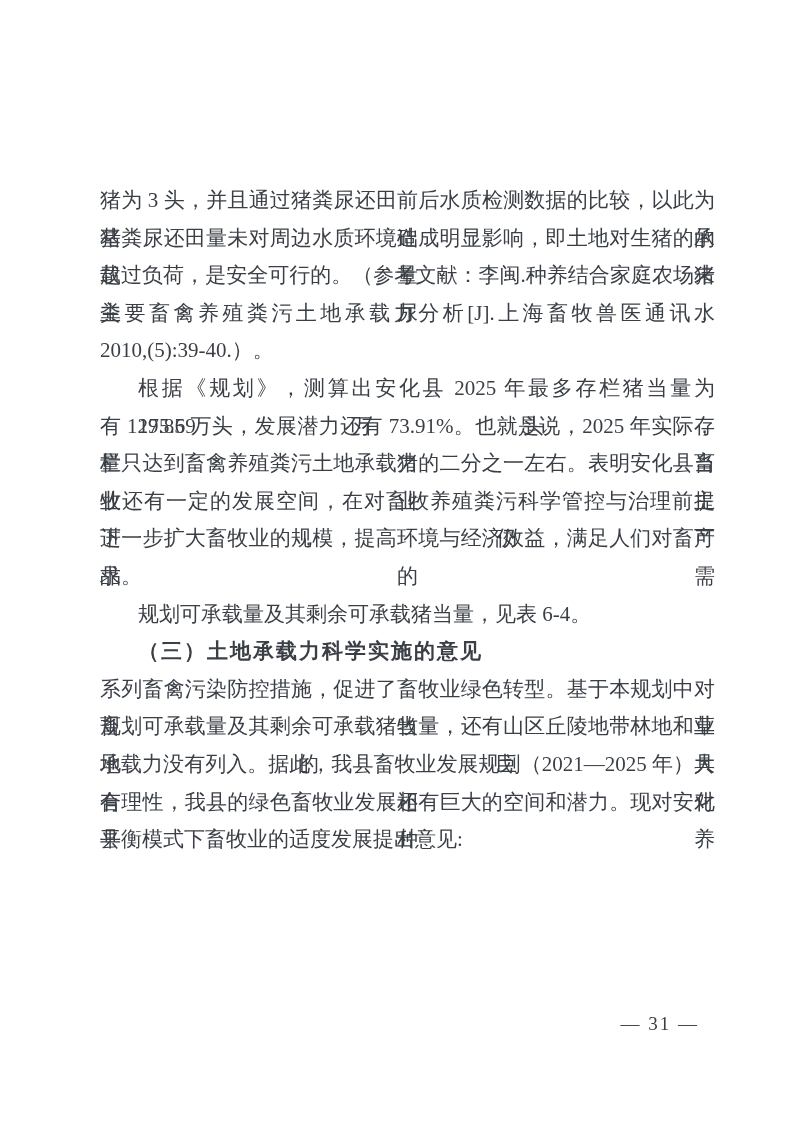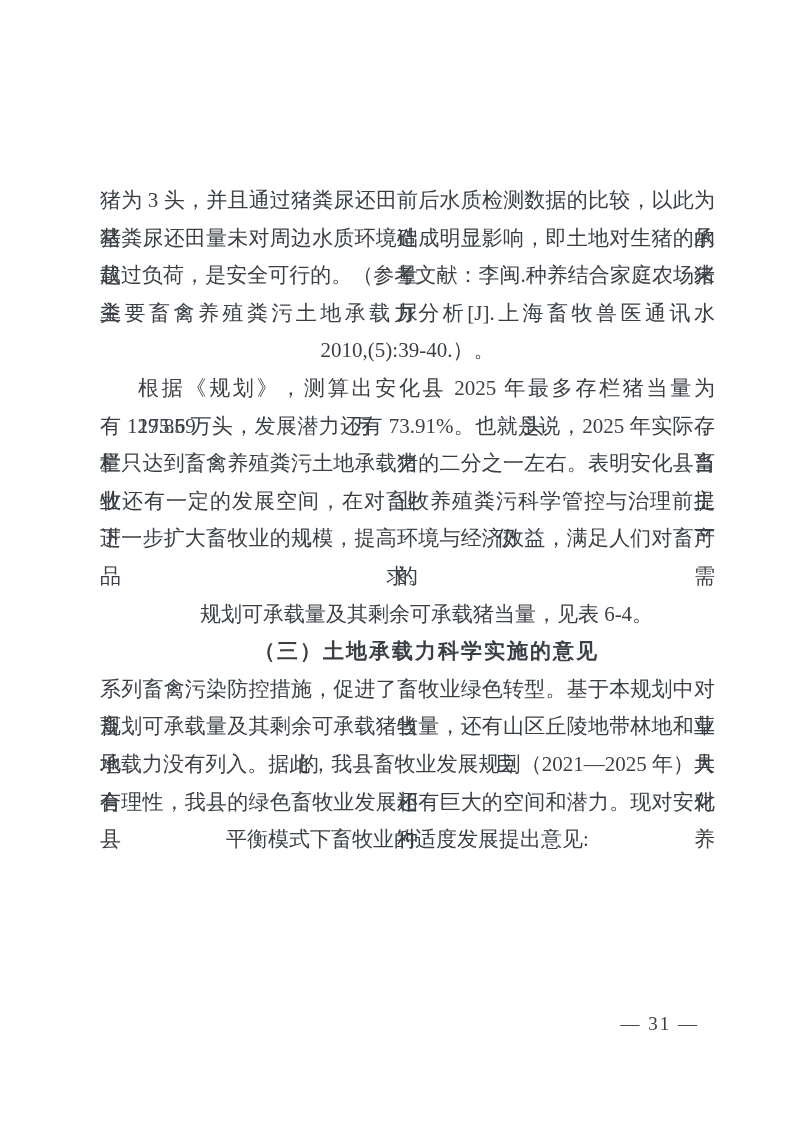--- a/index.html
+++ b/index.html
@@ -22,21 +22,20 @@
     top: 141px;
     width: 615px;
     font-size: 21px;
     margin-top: 41px;
   }
   .line {
     height: 37.6px;
     line-height: 37.6px;
     white-space: normal;
     overflow: visible;
-    text-align: center;
   }
   .line.justify {
     text-align: justify;
     text-align-last: justify;
     text-justify: distribute;
   }
   .line.indent {
     padding-left: 38px;
   }
   .line.heading {

